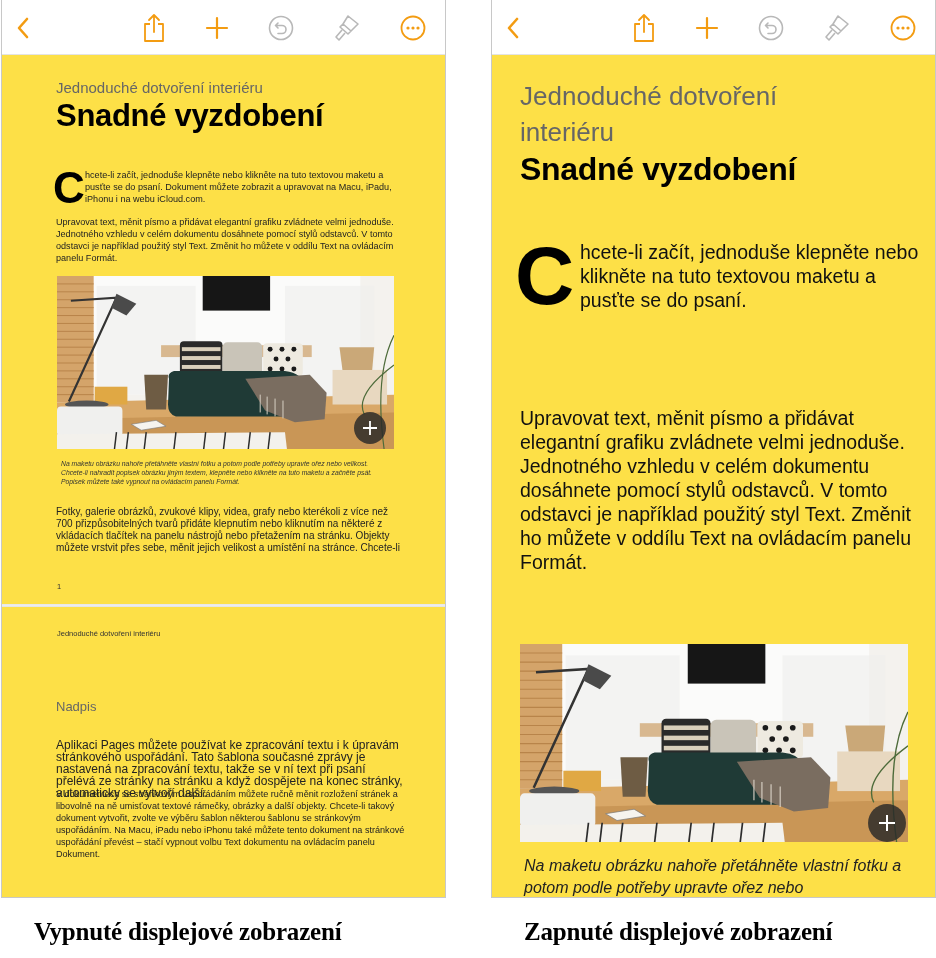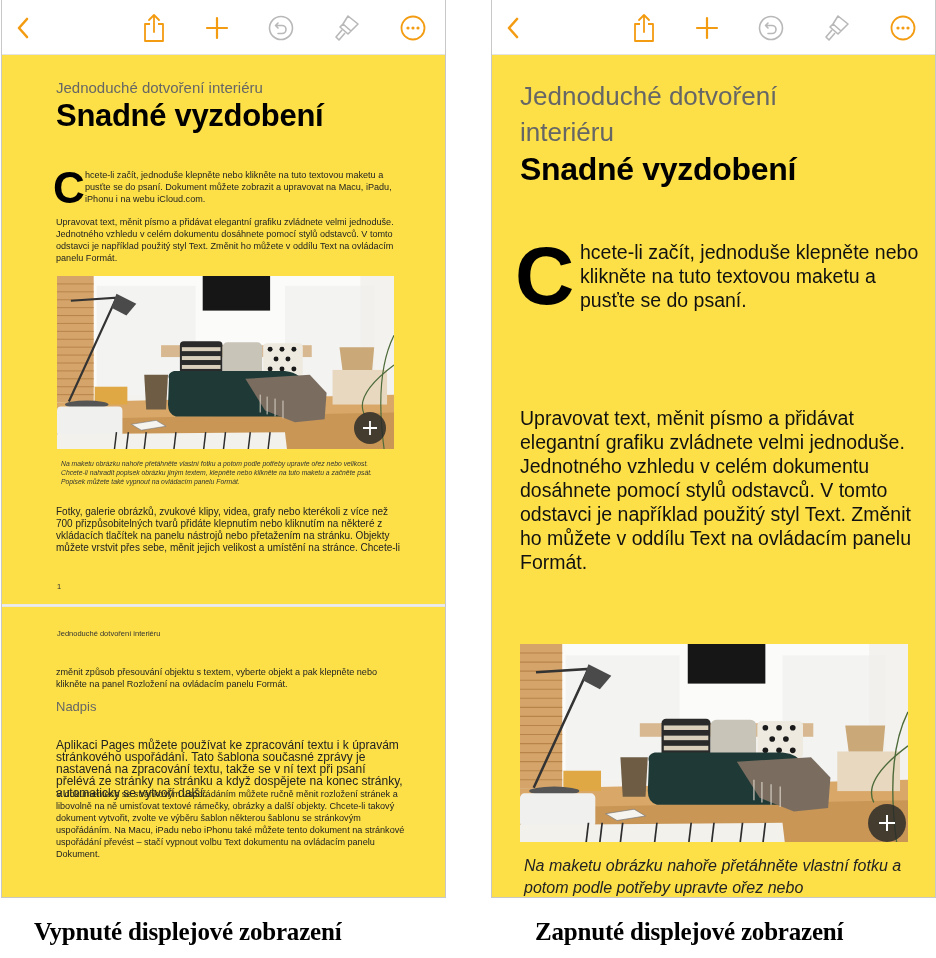--- a/index.html
+++ b/index.html
@@ -40,21 +40,21 @@
   .r-para2 { position: absolute; left: 28px; top: 406px; width: 400px; font-size: 19.5px; line-height: 24px; color: #111; }
   .r-photo { position: absolute; left: 28px; top: 644px; width: 388px; height: 198px; }
   .r-caption { position: absolute; left: 32px; top: 855px; width: 400px; font-size: 16px; line-height: 22px; font-style: italic; color: #222; }
 
   .photo { overflow: hidden; }
   .photo svg { display: block; }
   .add-photo-btn { position: absolute; width: 34px; height: 34px; border-radius: 50%; background: rgba(40,40,40,0.82); display: flex; align-items: center; justify-content: center; cursor: pointer; }
 
   .label { position: absolute; top: 918px; font-size: 25px; font-weight: bold; color: #000; letter-spacing: -0.2px; font-family: Liberation Serif, serif; }
   #label-left { left: 34px; }
-  #label-right { left: 535px; }
+  #label-right { left: 524px; }
 </style>
 </head>
 <body>
 
 <div class="phone" id="phone-left">
   <div class="toolbar">
     <div class="tb-btn" style="left:6px;">
       <svg width="16" height="24" viewBox="0 0 16 24">
           <path d="M12 3 L4 12 L12 21" stroke="#f39c12" stroke-width="2.6" fill="none" stroke-linecap="round" stroke-linejoin="round"></path>
         </svg>
@@ -184,21 +184,20 @@
     </div>
   </div>
   <div class="l-caption">
     <div>Na maketu obrázku nahoře přetáhněte vlastní fotku a potom podle potřeby upravte ořez nebo velikost.</div>
     <div>Chcete-li nahradit popisek obrázku jiným textem, klepněte nebo klikněte na tuto maketu a začněte psát. Popisek můžete také vypnout na ovládacím panelu Formát.</div>
   </div>
   <div class="l-para3">Fotky, galerie obrázků, zvukové klipy, videa, grafy nebo kterékoli z více než 700 přizpůsobitelných tvarů přidáte klepnutím nebo kliknutím na některé z vkládacích tlačítek na panelu nástrojů nebo přetažením na stránku. Objekty můžete vrstvit přes sebe, měnit jejich velikost a umístění na stránce. Chcete-li</div>
   <div class="l-pagenum">1</div>
   <div class="page-sep"></div>
   <div class="l-header2">Jednoduché dotvoření interiéru</div>
-  <div class="l-para4">změnit způsob přesouvání objektu s textem, vyberte objekt a pak klepněte nebo klikněte na panel Rozložení na ovládacím panelu Formát.</div>
   <div class="l-heading">Nadpis</div>
   <div class="l-para5">Aplikaci Pages můžete používat ke zpracování textu i k úpravám stránkového uspořádání. Tato šablona současné zprávy je nastavená na zpracování textu, takže se v ní text při psaní přelévá ze stránky na stránku a když dospějete na konec stránky, automaticky se vytvoří další.</div>
   <div class="l-para6">V dokumentech se stránkovým uspořádáním můžete ručně měnit rozložení stránek a libovolně na ně umisťovat textové rámečky, obrázky a další objekty. Chcete-li takový dokument vytvořit, zvolte ve výběru šablon některou šablonu se stránkovým uspořádáním. Na Macu, iPadu nebo iPhonu také můžete tento dokument na stránkové uspořádání převést – stačí vypnout volbu Text dokumentu na ovládacím panelu Dokument.</div>
 </div>
 
 <div class="phone" id="phone-right">
   <div class="toolbar">
     <div class="tb-btn" style="left:6px;">
       <svg width="16" height="24" viewBox="0 0 16 24">
           <path d="M12 3 L4 12 L12 21" stroke="#f39c12" stroke-width="2.6" fill="none" stroke-linecap="round" stroke-linejoin="round"></path>

